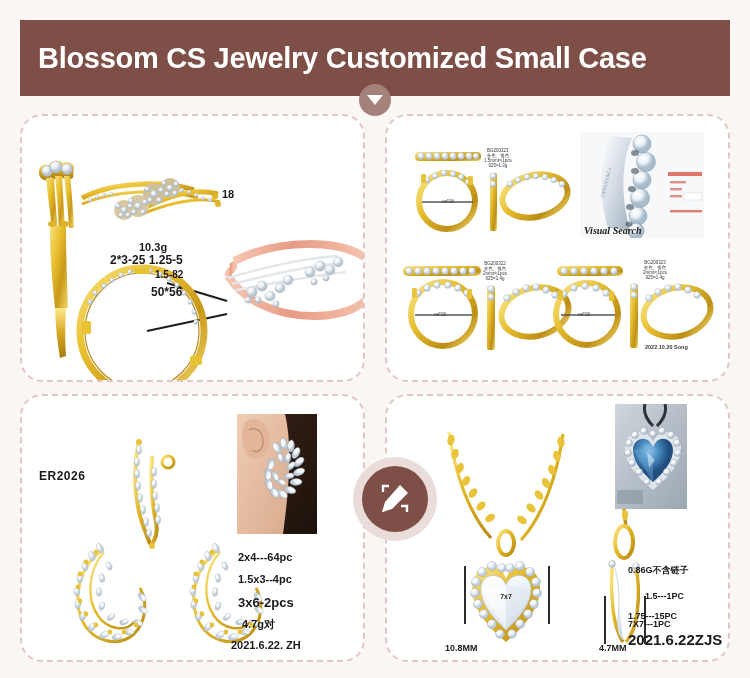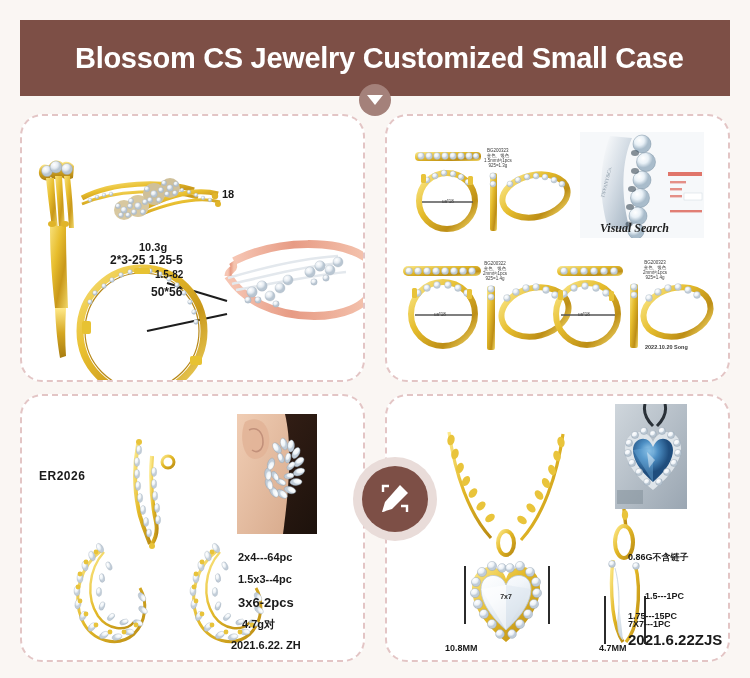--- a/index.html
+++ b/index.html
@@ -15,21 +15,20 @@
   
   .header-band{
     position:absolute;left:20px;top:20px;width:710px;height:76px;
     background:#7d4f46;
   }
   .header-title{
     position:absolute;left:18px;top:50%;transform:translateY(-50%);
     color:#ffffff;font-size:29px;font-weight:bold;
     letter-spacing:-0.3px;white-space:nowrap;
     font-family:"Liberation Sans",sans-serif;
-    margin-left:37px;
   }
   .header-arrow{
     position:absolute;left:359px;top:84px;width:32px;height:32px;
     border-radius:50%;background:#a4817a;
     display:flex;align-items:center;justify-content:center;
   }
   .header-arrow .tri{
     width:0;height:0;border-left:8px solid transparent;
     border-right:8px solid transparent;border-top:10px solid #ffffff;
   }
@@ -62,21 +61,21 @@
   .lbl{
     position:absolute;color:#1a1a1a;font-weight:bold;
     font-family:"Liberation Sans",sans-serif;white-space:nowrap;
   }
   .tiny{
     position:absolute;color:#3a3a3a;font-family:"Liberation Sans",sans-serif;
     white-space:nowrap;transform-origin:left top;
   }
   .photo{position:absolute;overflow:hidden;}
   .photo .cap{
-    position:absolute;left:20px;bottom:2px;font-size:12px;font-weight:bold;
+    position:absolute;left:4px;bottom:2px;font-size:10px;font-weight:bold;
     color:#222;font-style:italic;font-family:"Liberation Serif",serif;
   }
 </style>
 </head>
 <body>
 
 <div class="page">
 
   <div class="header-band">
     <div class="header-title">Blossom CS Jewelry Customized Small Case</div>
@@ -780,21 +779,21 @@
               <circle cx="-25" cy="-5" r="3.6"></circle>
             </g>
           </g>
           <rect x="2" y="86" width="26" height="14" fill="#7e8b96" opacity="0.5"></rect>
         </svg>
       </div>
 
       <div class="lbl" style="left:58px;top:247px;font-size:9px;">10.8MM</div>
       <div class="lbl" style="left:212px;top:247px;font-size:9px;">4.7MM</div>
 
-      <div class="lbl" style="left:241px;top:155px;font-size:9px;">0.86G不含链子</div>
+      <div class="lbl" style="left:241px;top:168px;font-size:9px;">0.86G不含链子</div>
       <div class="lbl" style="left:241px;top:175px;font-size:9px;margin-top:48px;">7X7---1PC</div>
       <div class="lbl" style="left:223px;top:195px;font-size:9px;margin-left:35px;">1.5---1PC</div>
       <div class="lbl" style="left:241px;top:215px;font-size:9px;">1.75---15PC</div>
       <div class="lbl" style="left:241px;top:235px;font-size:15px;">2021.6.22ZJS</div>
     </div>
 
     <div class="center-badge">
       <div class="inner">
         <svg width="34" height="34" viewBox="0 0 34 34">
           <g fill="#ffffff">

